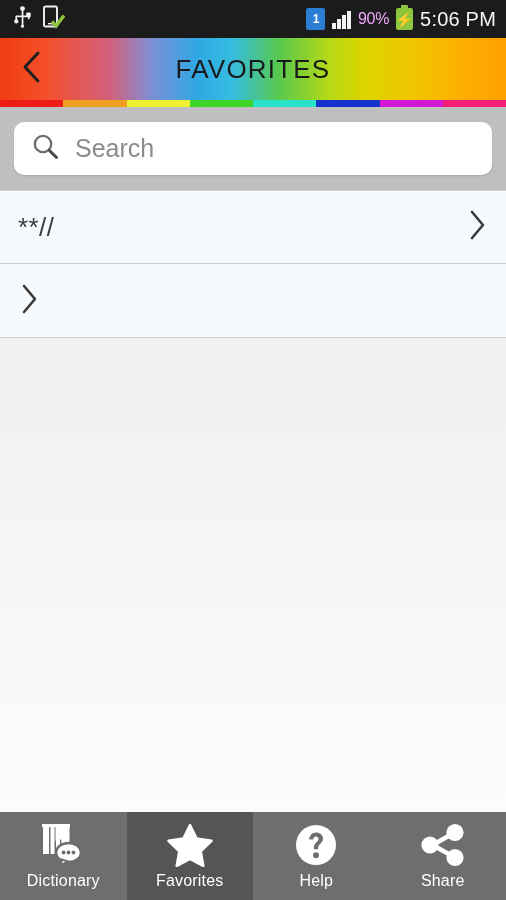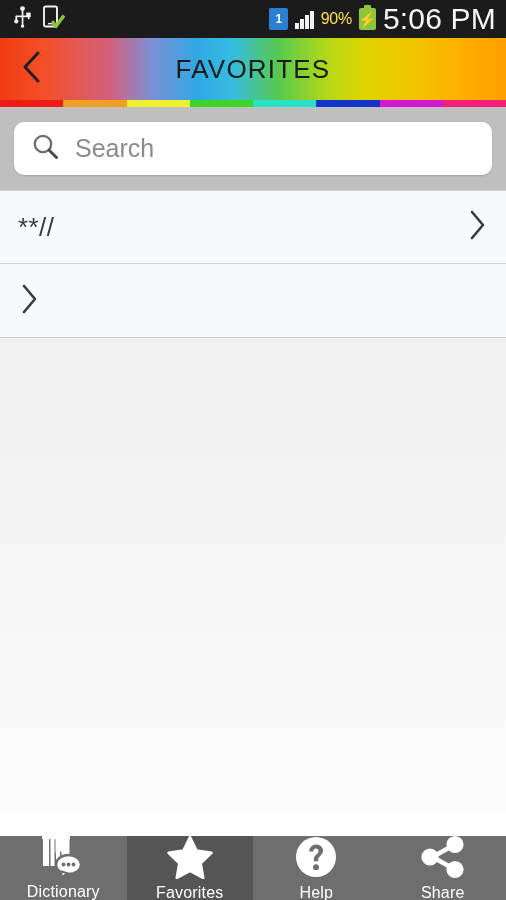--- a/index.html
+++ b/index.html
@@ -21,31 +21,31 @@
   .sim-badge{
     width:19px;height:22px;background:#2a7fd4;border-radius:2px;
     color:#fff;font-size:12px;font-weight:bold;line-height:22px;text-align:center;
   }
   .signal{display:flex;align-items:flex-end;gap:1.5px;height:20px;}
   .signal i{display:block;width:3.5px;background:#f2f2f2;}
   .signal i:nth-child(1){height:6px;}
   .signal i:nth-child(2){height:10px;}
   .signal i:nth-child(3){height:14px;}
   .signal i:nth-child(4){height:18px;}
-  .batt-pct{color:#fde047;font-size:16px;letter-spacing:-.3px;}
+  .batt-pct{color:#f0abfc;font-size:16px;letter-spacing:-.3px;}
   .battery{
     position:relative;width:17px;height:22px;background:#8cc63e;
     border-radius:2px;display:flex;align-items:center;justify-content:center;
   }
   .battery:before{
     content:"";position:absolute;top:-3px;left:5px;width:7px;height:3px;
     background:#8cc63e;border-radius:1px 1px 0 0;
   }
   .bolt{color:#f7e800;font-size:15px;line-height:1;font-weight:bold;}
-  .clock{color:#f5f5f5;font-size:30px;letter-spacing:.2px;}
+  .clock{color:#f5f5f5;font-size:20px;letter-spacing:.2px;}
 
   
   .header{
     position:absolute;left:0;top:38px;width:506px;height:62px;
     background:linear-gradient(to right,
       #f03c12 0%, #f4502a 9%, #d1617e 22%, #7c8fd6 30%,
       #2fa8e4 39%, #36bde0 46%, #57c94e 55%, #b6d916 65%,
       #ddd400 72%, #f2c400 82%, #ffad00 92%, #ffa000 100%);
     display:flex;align-items:center;justify-content:center;
   }
@@ -87,21 +87,21 @@
   .row{
     height:74px;background:#f7fafd;border-bottom:1px solid #cfcfcf;
     display:flex;align-items:center;padding:0 18px;box-sizing:border-box;cursor:pointer;
   }
   .row:first-child{border-top:1px solid #cfcfcf;}
   .row-label{flex:1;font-size:26px;color:#3b3b3b;letter-spacing:.4px;}
   .chev{flex:0 0 auto;}
 
   
   .tabbar{
-    position:absolute;left:0;bottom:0;width:506px;height:64px;
+    position:absolute;left:0;bottom:0;width:506px;height:88px;
     background:#6e6e6e;display:flex;
   }
   .tab{
     flex:1;display:flex;flex-direction:column;align-items:center;
     justify-content:center;gap:5px;cursor:pointer;
   }
   .tab.active{background:#555555;}
   .tab-icon{height:44px;display:flex;align-items:center;justify-content:center;}
   .tab-label{color:#ffffff;font-size:16px;letter-spacing:.2px;}
 </style>

